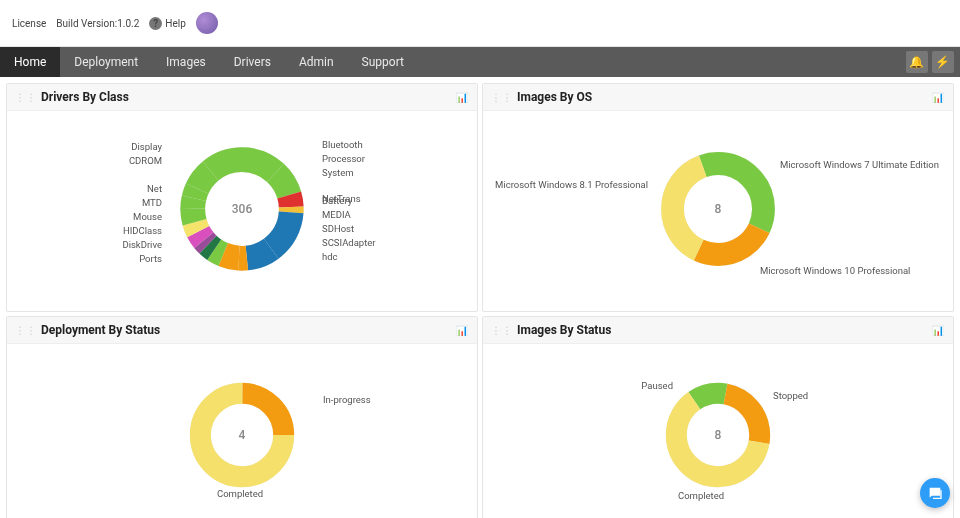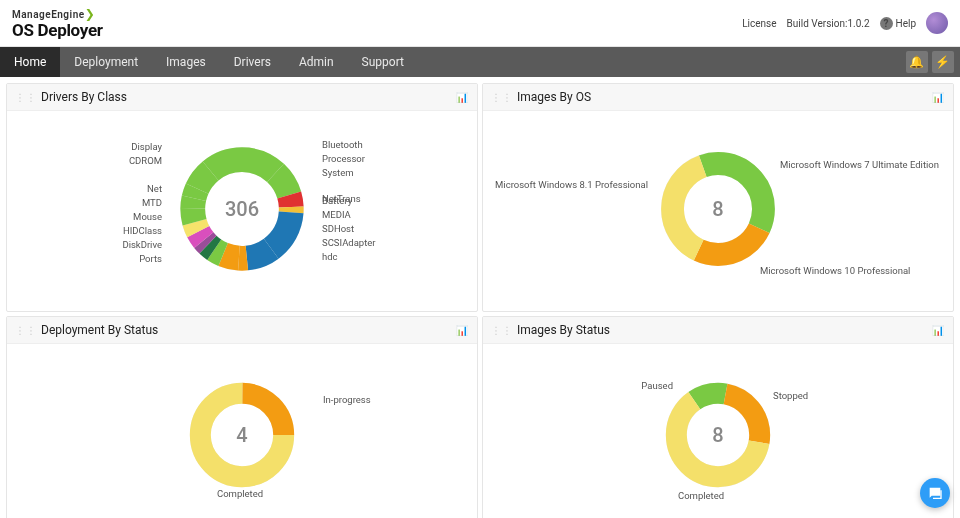--- a/index.html
+++ b/index.html
@@ -51,52 +51,46 @@
 .row { display:flex; gap:4px; }
 .panel {
   flex:1; border:1px solid #e5e5e5; border-radius:2px; background:#fff;
   display:flex; flex-direction:column;
 }
 .panel-head {
   background:#f7f7f7; border-bottom:1px solid #eee;
   display:flex; align-items:center; justify-content:space-between;
   padding: 6px 8px;
 }
-.panel-title { font-size: 12px; font-weight:400; color:#222; }
+.panel-title { font-size: 12px; font-weight:700; color:#222; }
 .panel-drag { color:#ccc; font-size:10px; letter-spacing:1px; margin-right:4px;}
 .panel-chart-ico { font-size:10px; color:#bbb; }
 .panel-body { flex:1; display:flex; align-items:center; justify-content:center; padding:8px 4px 12px;}
 .donut-wrap { position:relative; display:flex; align-items:center; justify-content:center; }
 .donut-center {
-  position:absolute; font-size:20px; color:#888; font-weight:500;
+  position:absolute; font-size:12px; color:#888; font-weight:500;
 }
 .lbl {
   position:absolute; font-size:9.5px; color:#555; white-space:nowrap;
 }
 
 .row2 .panel-body { min-height:166px; }
 .row1 .panel-body { min-height:180px; }
 
 .chat-fab {
   position:fixed; right:10px; bottom:10px; width:30px; height:30px; border-radius:50%;
   background:#2e9df7; display:flex; align-items:center; justify-content:center;
   box-shadow:0 2px 6px rgba(0,0,0,.25);
 }
 .chat-fab svg { width:16px; height:16px; fill:#fff; }
 </style>
 </head>
 <body>
 
 <div class="topbar">
-  <div class="brand">
-    <span class="brand-me">
-      <b>ManageEngine</b><span class="leaf">❯</span>
-    </span>
-    <span class="brand-prod">OS Deployer</span>
-  </div>
   <div class="top-right">
     <span>License</span>
     <span>
       <span>Build Version:</span><span>1.0.2</span>
     </span>
     <span style="display:flex;align-items:center;gap:3px;">
       <span class="help-q">?</span>
       <span>Help</span>
     </span>
     <span class="avatar"></span>

